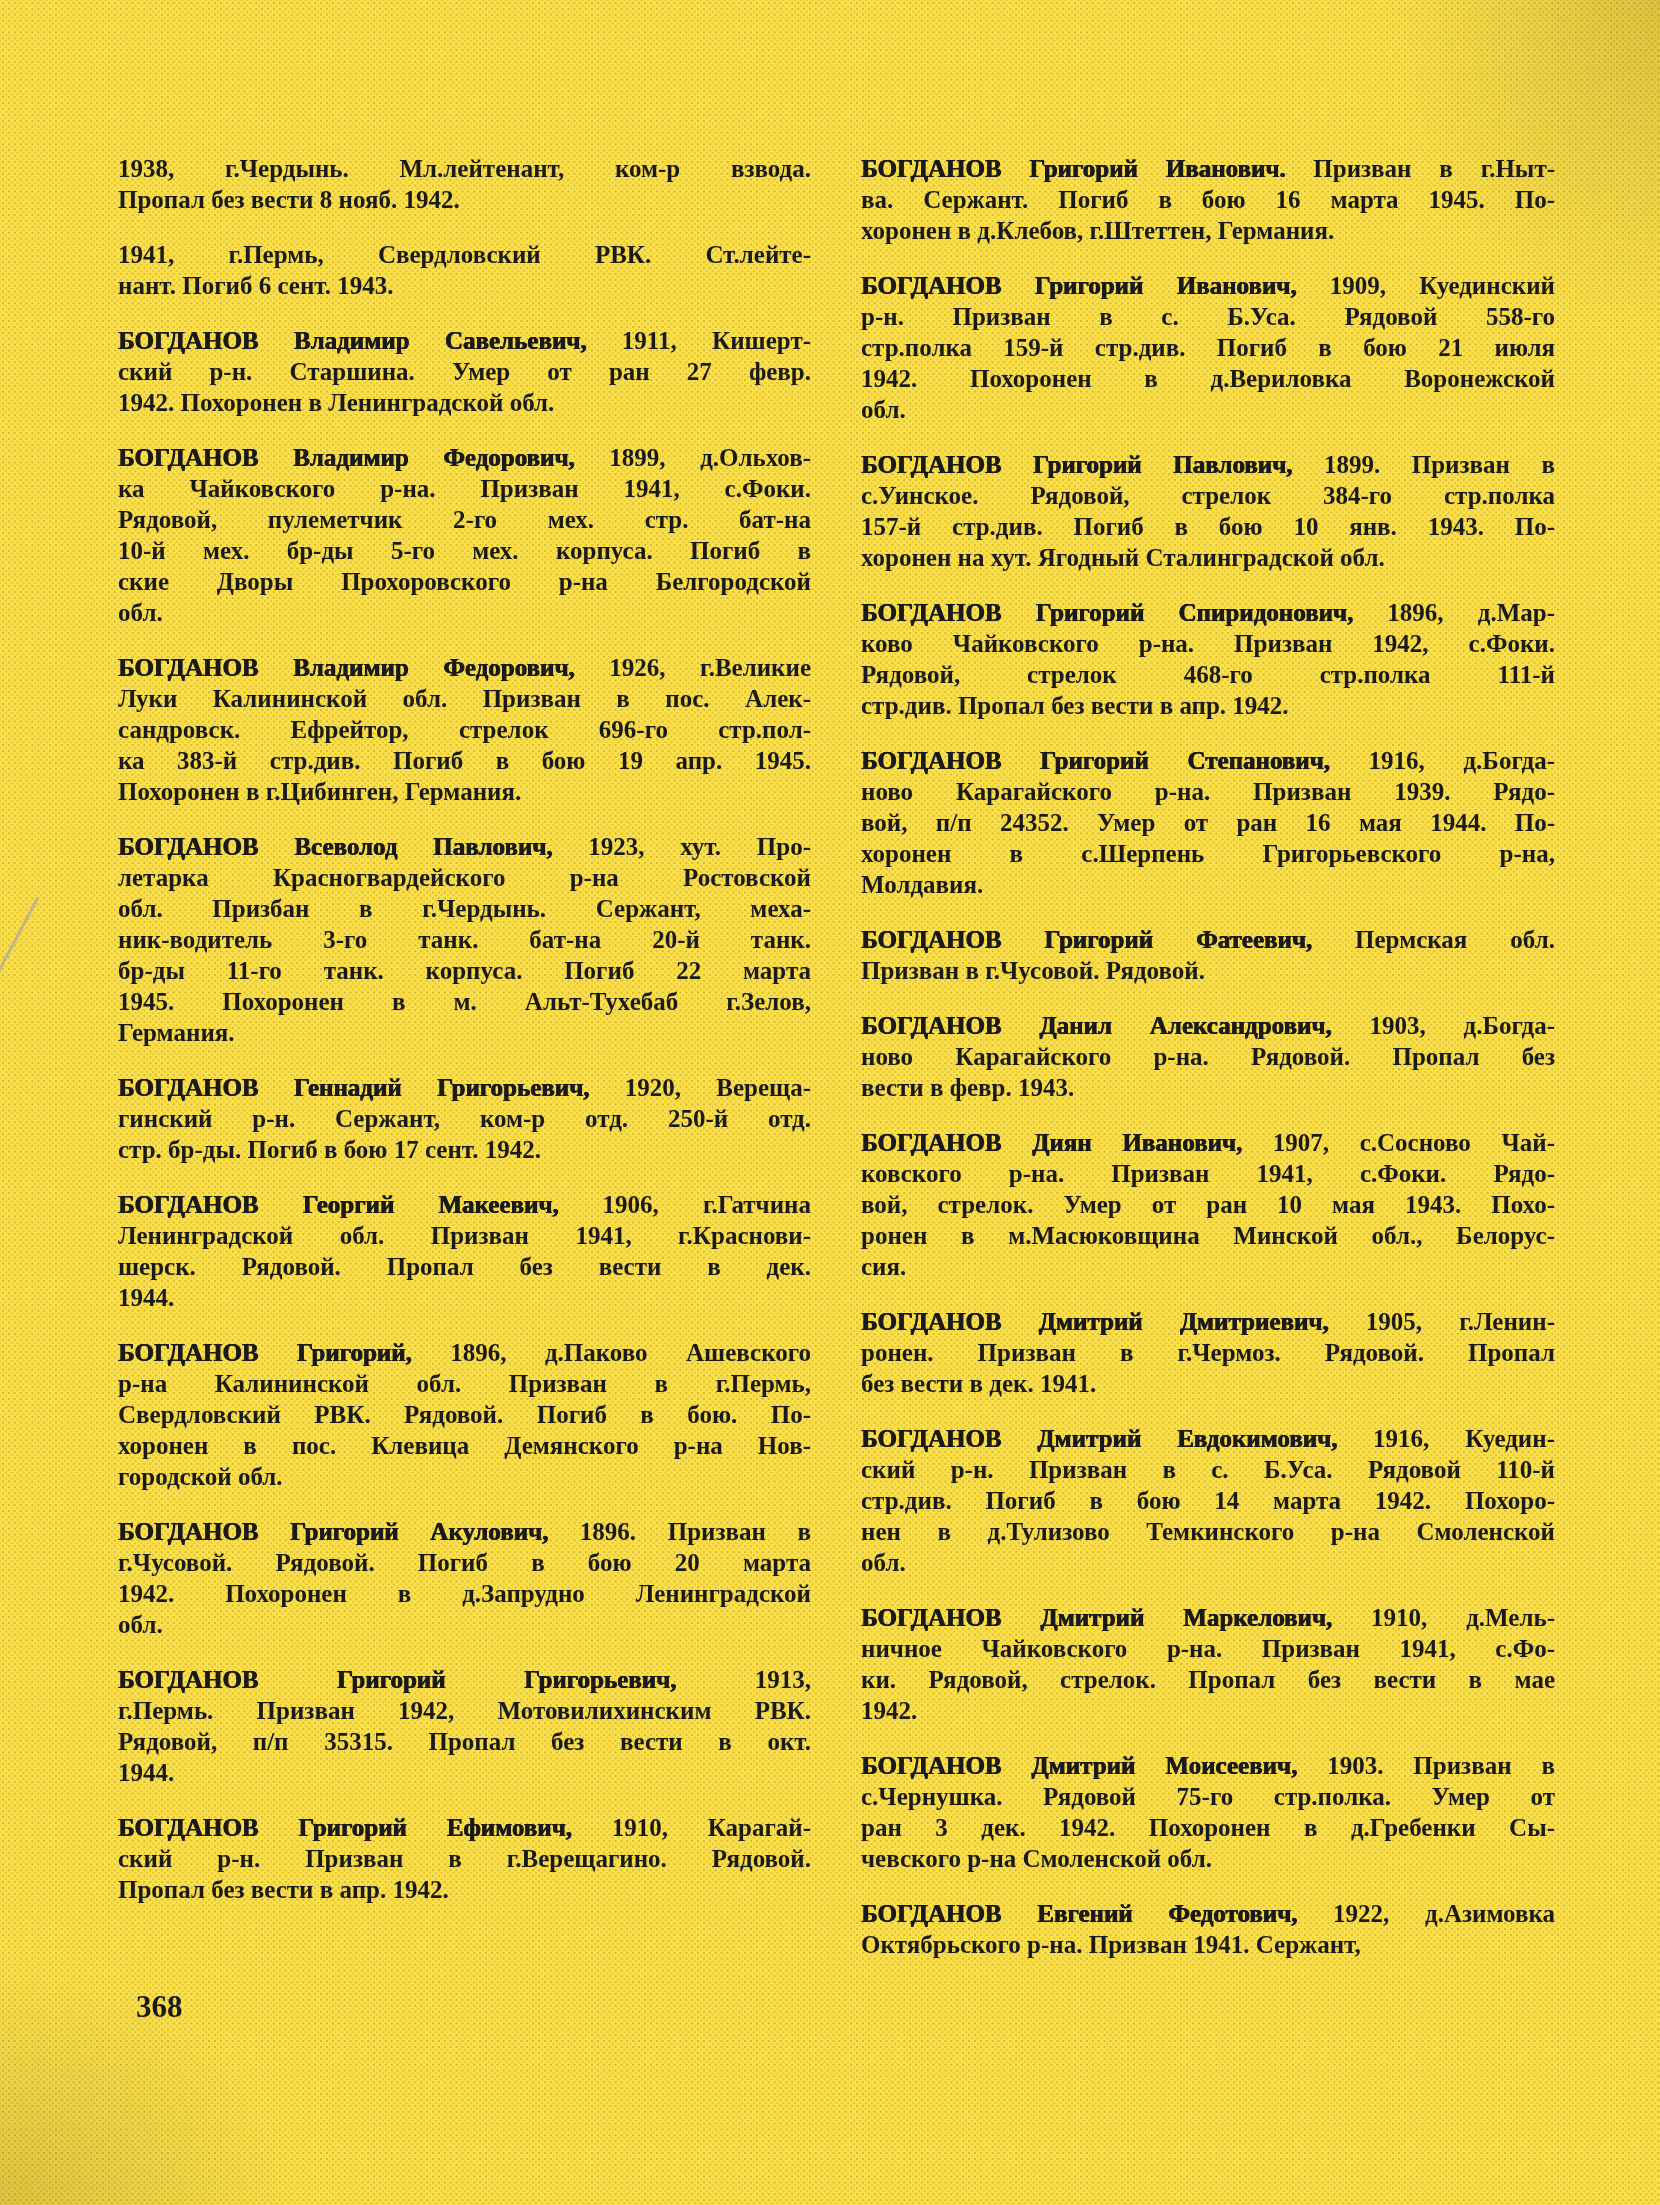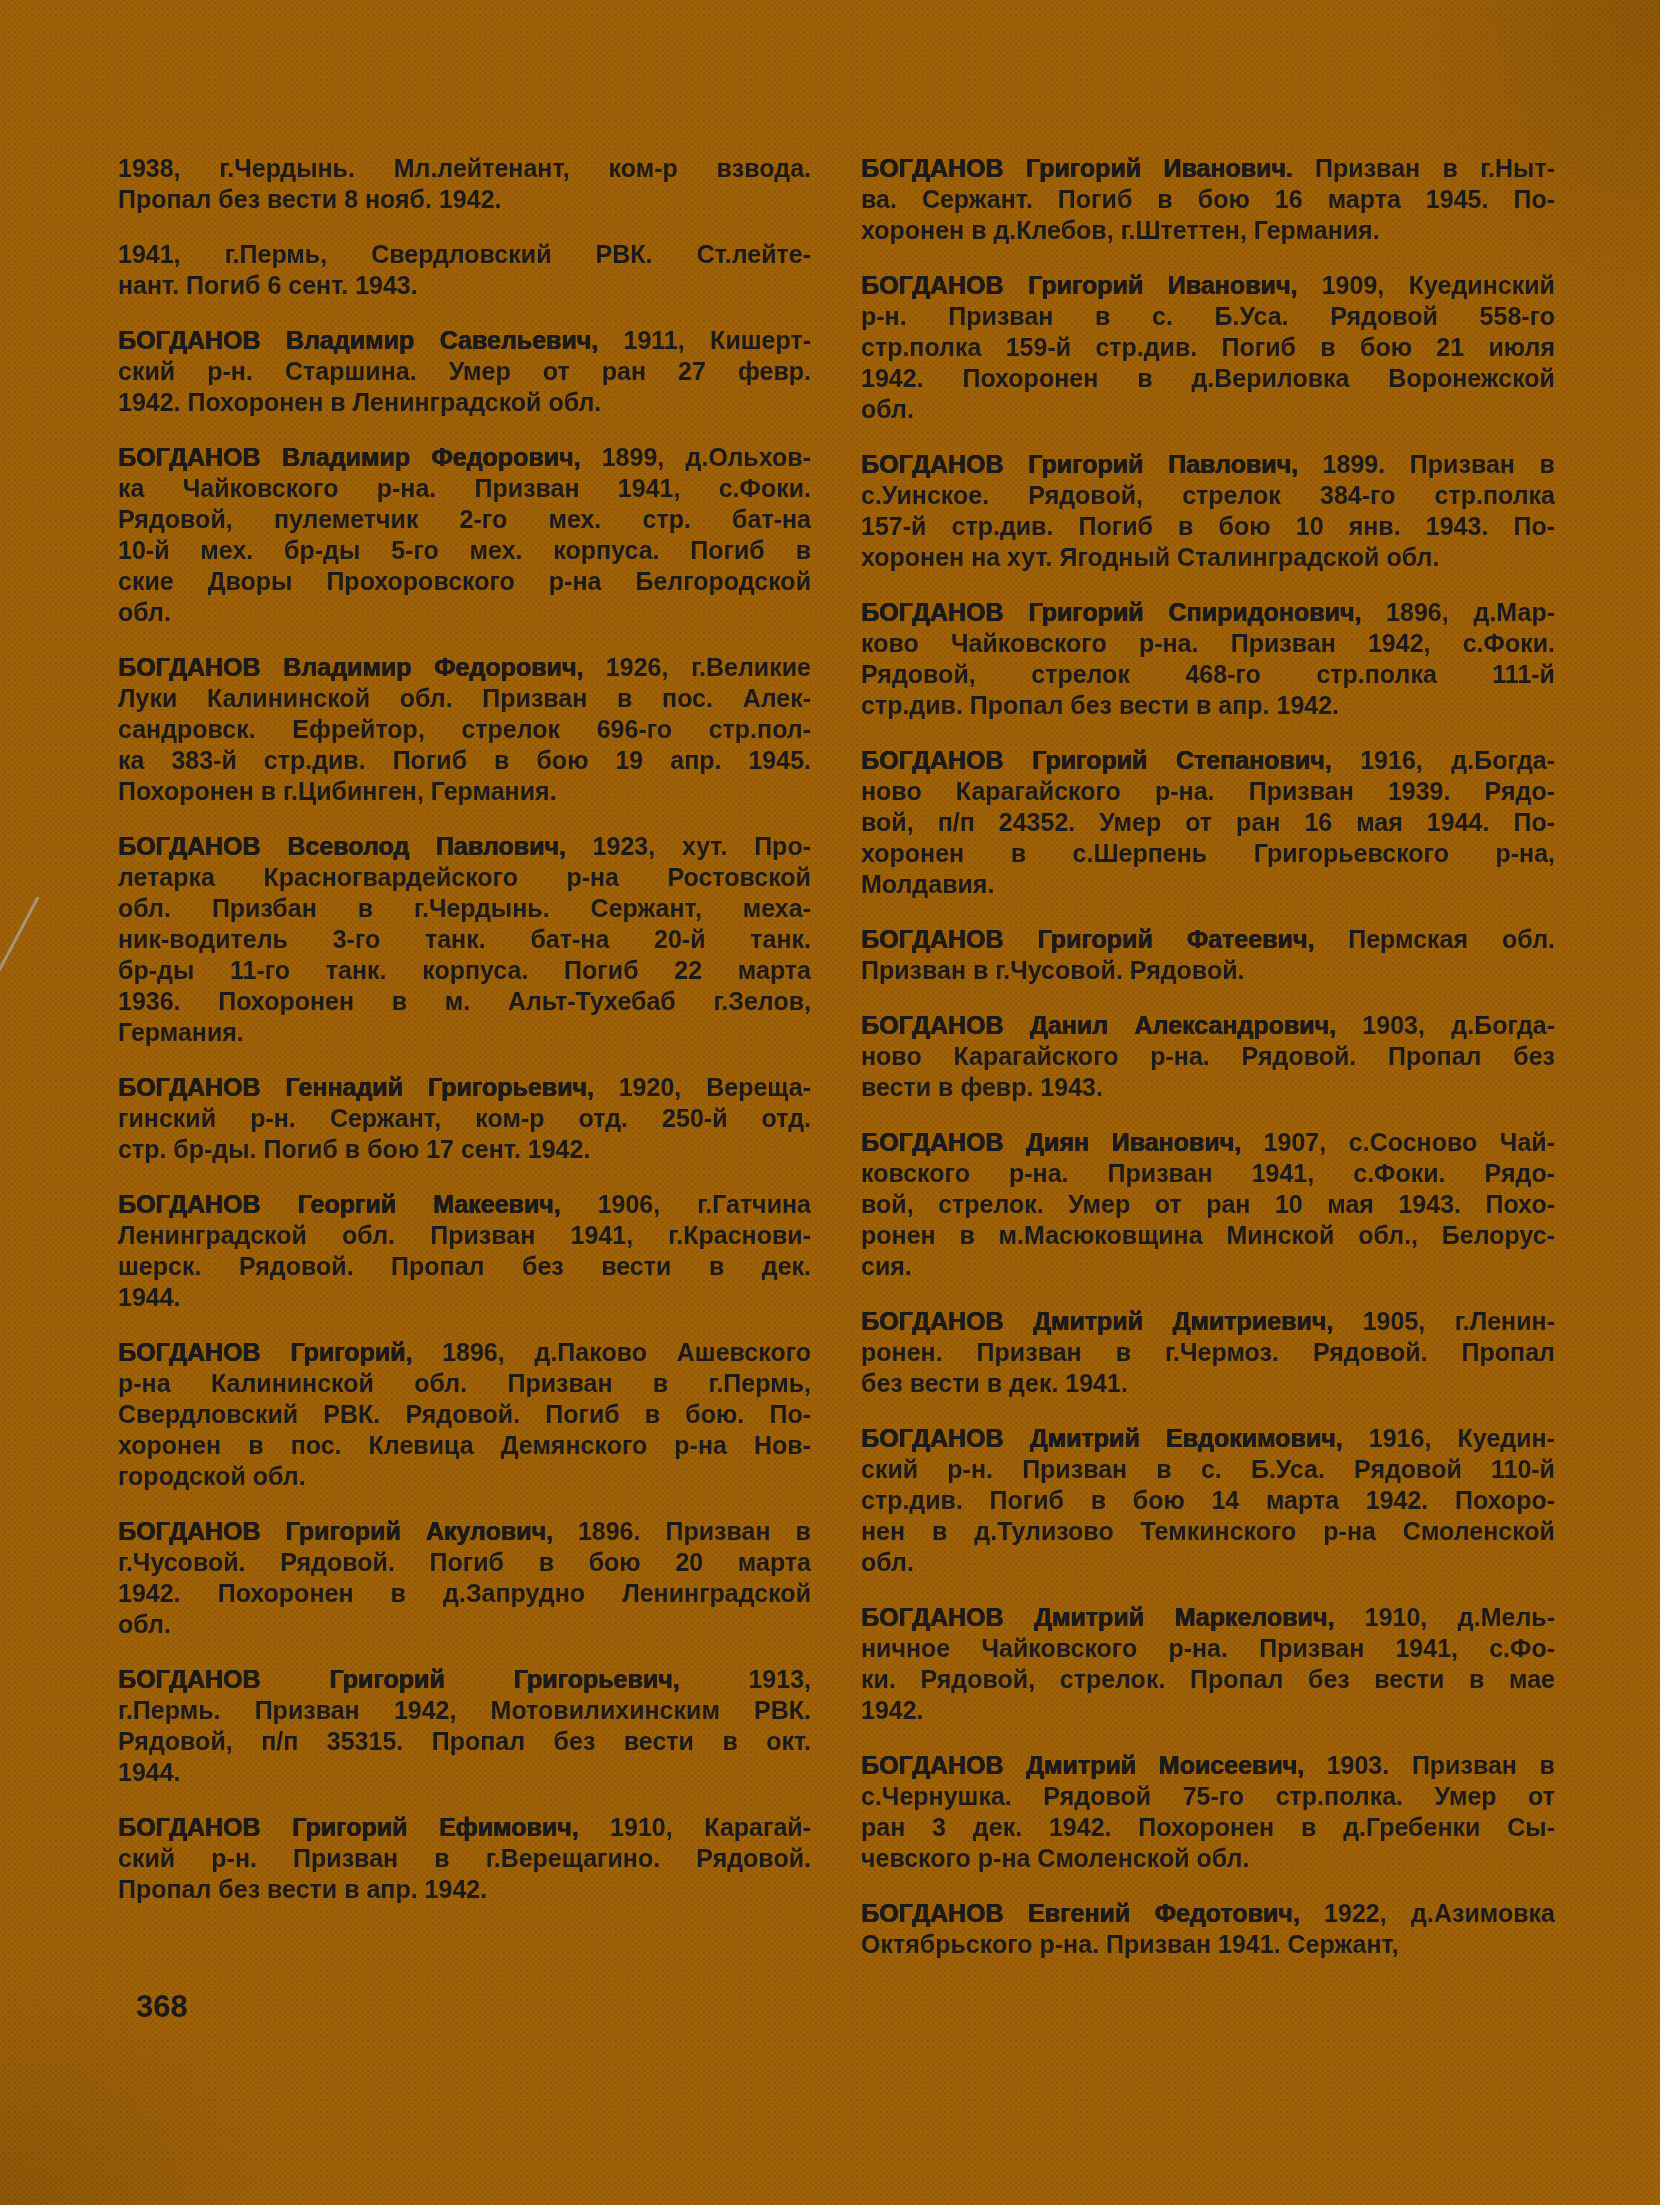--- a/index.html
+++ b/index.html
@@ -1,21 +1,21 @@
 <!DOCTYPE html>
 <html style="font-size:10.5px"><head>
 <meta charset="utf-8">
 <style>
   html,body{margin:0;padding:0;background:#dcdcd9;}
   .page{
     position:relative;
     width:1660px;height:2205px;
-    background:#a16207;
+    background:#fde047;
     overflow:hidden;
-    font-family:Liberation Sans, sans-serif;
+    font-family:Liberation Serif, serif;
     font-weight:700;
     color:#1a1a1a;
   }
   .texture{
     position:absolute;inset:0;
     background-image:
       radial-gradient(rgba(45,45,45,.22) 0.7px, transparent 1.1px),
       radial-gradient(rgba(45,45,45,.14) 0.7px, transparent 1.1px);
     background-size:5.9px 5.9px, 5.9px 5.9px;
     background-position:0 0, 2.9px 2.9px;
@@ -97,21 +97,21 @@
         <div class="line">сандровск. Ефрейтор, стрелок 696-го стр.пол-</div>
         <div class="line">ка 383-й стр.див. Погиб в бою 19 апр. 1945.</div>
         <div class="line last">Похоронен в г.Цибинген, Германия.</div>
       </div>
       <div class="entry">
         <div class="line"><b>БОГДАНОВ Всеволод Павлович,</b> 1923, хут. Про-</div>
         <div class="line">летарка Красногвардейского р-на Ростовской</div>
         <div class="line">обл. Призбан в г.Чердынь. Сержант, меха-</div>
         <div class="line">ник-водитель 3-го танк. бат-на 20-й танк.</div>
         <div class="line">бр-ды 11-го танк. корпуса. Погиб 22 марта</div>
-        <div class="line">1936. Похоронен в м. Альт-Тухебаб г.Зелов,</div>
+        <div class="line">1945. Похоронен в м. Альт-Тухебаб г.Зелов,</div>
         <div class="line last">Германия.</div>
       </div>
       <div class="entry">
         <div class="line"><b>БОГДАНОВ Геннадий Григорьевич,</b> 1920, Вереща-</div>
         <div class="line">гинский р-н. Сержант, ком-р отд. 250-й отд.</div>
         <div class="line last">стр. бр-ды. Погиб в бою 17 сент. 1942.</div>
       </div>
       <div class="entry">
         <div class="line"><b>БОГДАНОВ Георгий Макеевич,</b> 1906, г.Гатчина</div>
         <div class="line">Ленинградской обл. Призван 1941, г.Краснови-</div>

